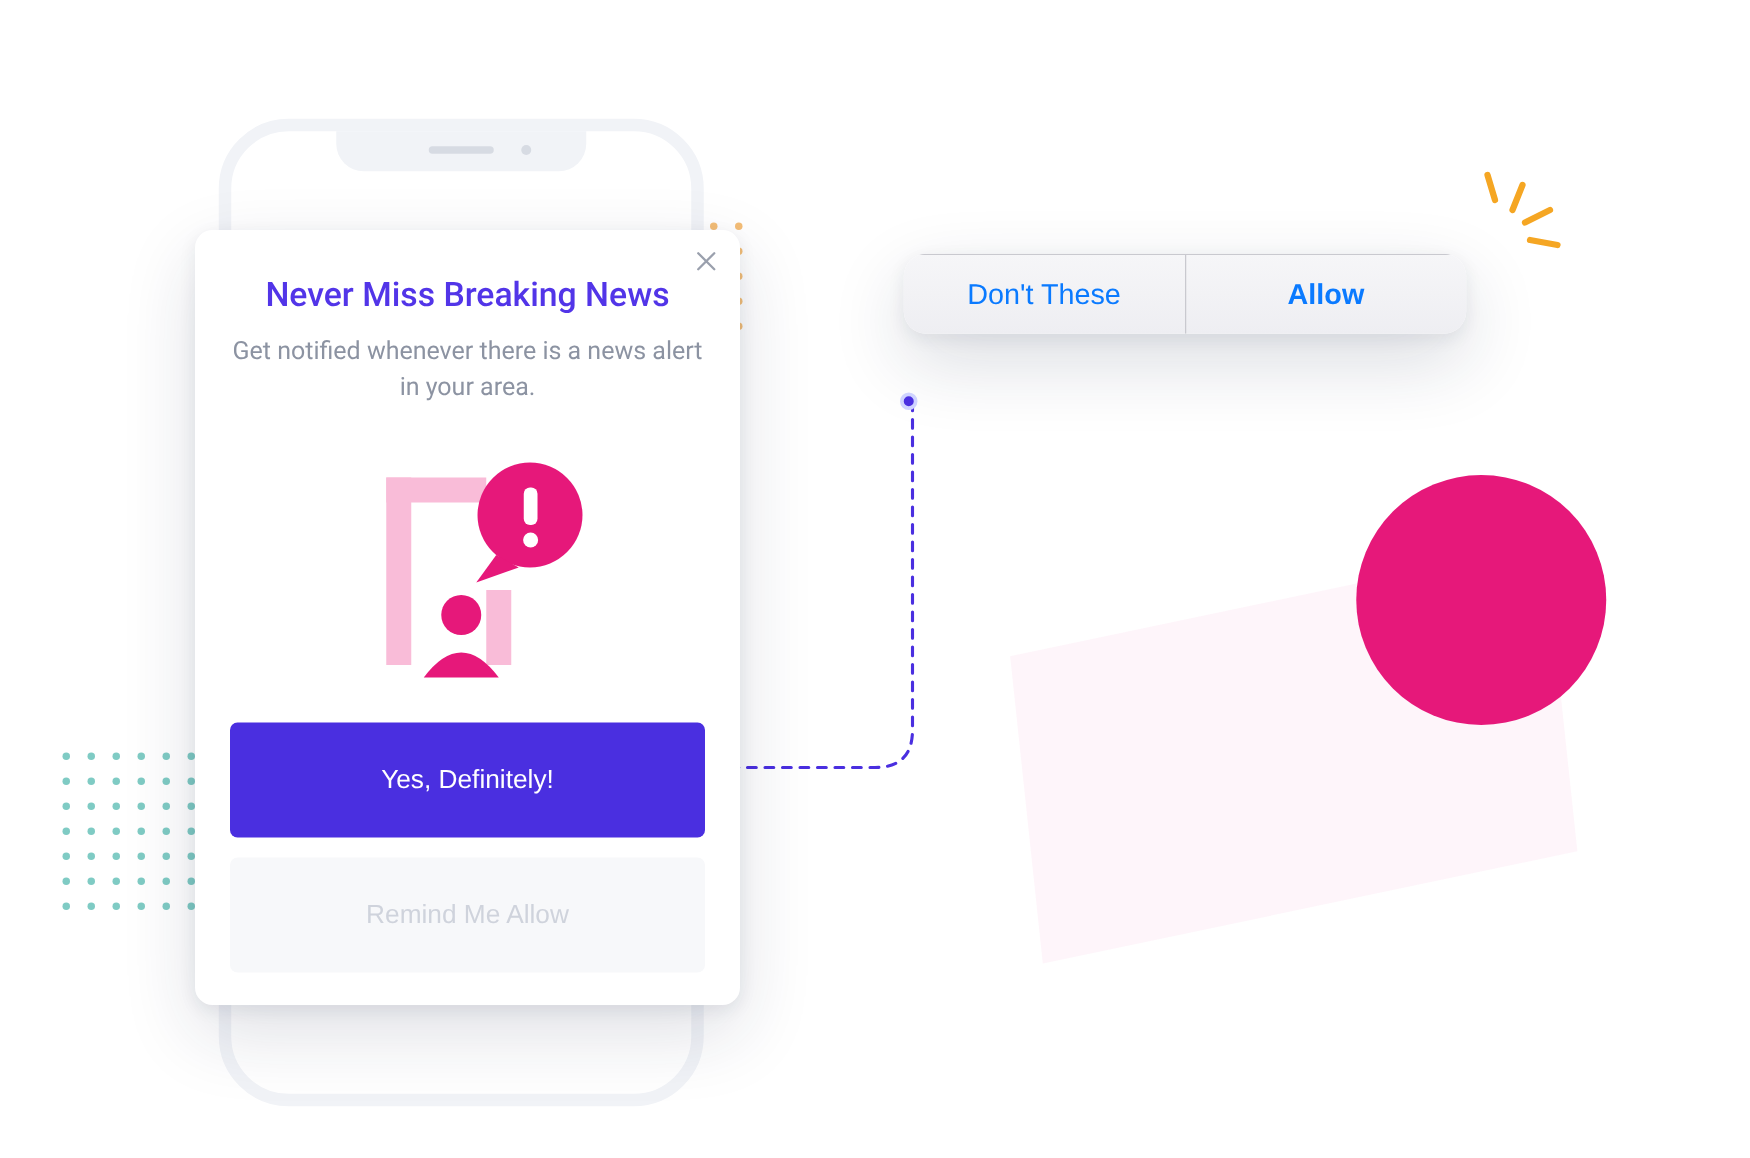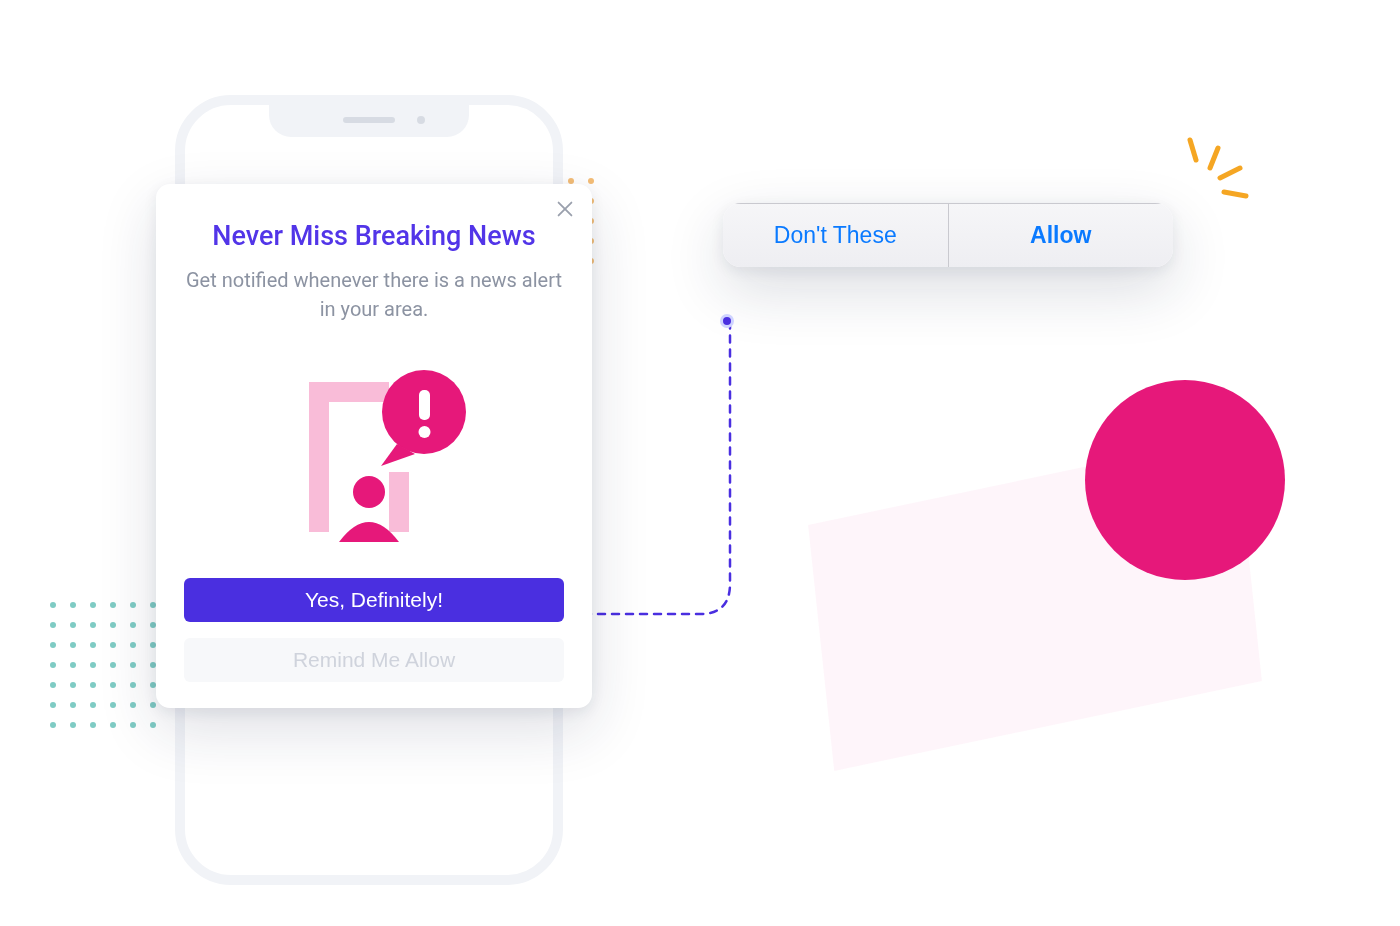--- a/index.html
+++ b/index.html
@@ -109,21 +109,21 @@
     text-align: center;
   }
   .illus {
     display: flex; justify-content: center;
     margin: 28px 0 26px;
   }
   .btn {
     display: block; width: 100%;
     border: none; border-radius: 6px;
     font-size: 21px;
-    padding: 10px 0;
+    padding: 34px 0;
     cursor: pointer;
   }
   .btn-primary { background: #4a2fe0; color: #fff; font-weight: 500; }
   .btn-secondary {
     margin-top: 16px;
     background: #f7f8fa;
     color: #cfd3dc;
   }
 
   

